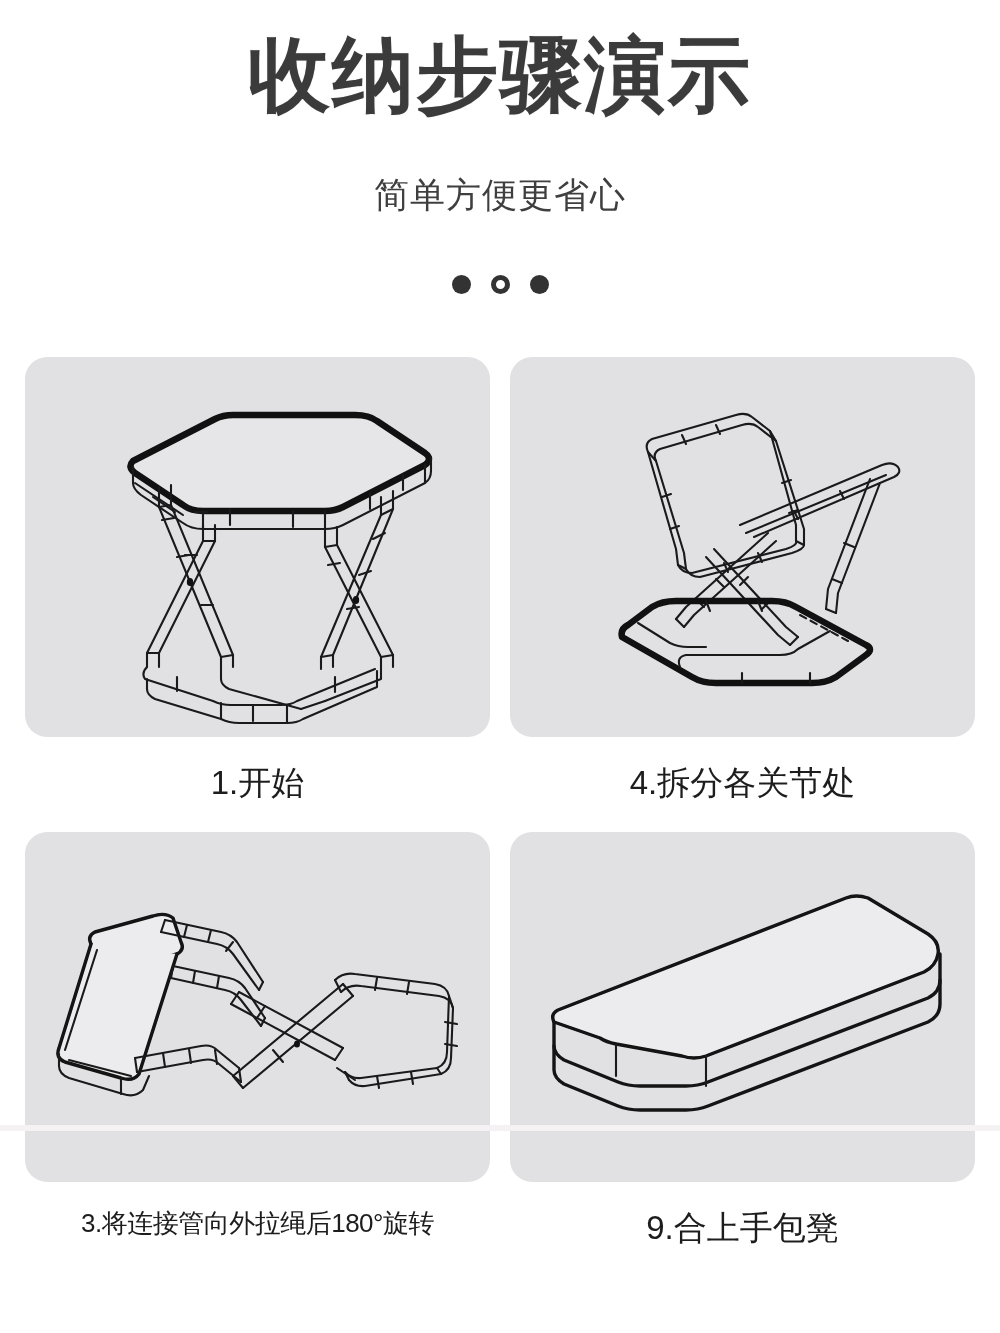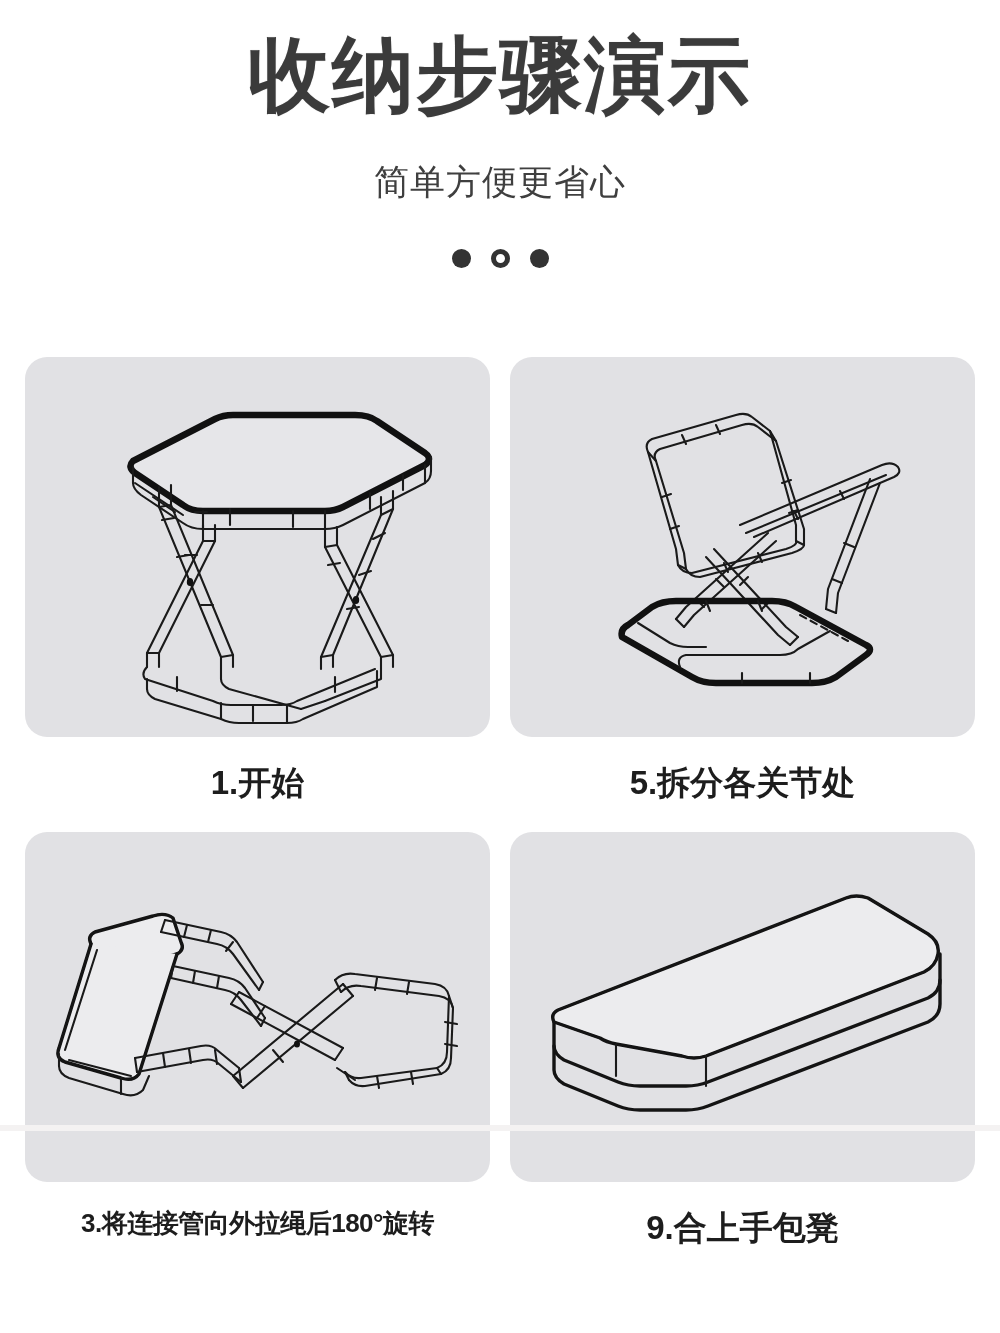--- a/index.html
+++ b/index.html
@@ -36,21 +36,21 @@
     letter-spacing: 2px;
     color: #3b3b3b;
     margin: 0;
     text-shadow: 0 0 1px rgba(0,0,0,0.25);
   }
   .page-subtitle {
     font-size: 35px;
     line-height: 1.0;
     font-weight: 400;
     color: #3f3f3f;
-    margin: 0;
+    margin: 13px;
     padding-top: 48px;
     letter-spacing: 1px;
   }
 
   
   .dots {
     display: flex;
     justify-content: center;
     align-items: center;
     gap: 20px;
@@ -86,21 +86,21 @@
     background: #e1e1e4;
     border-radius: 22px;
     position: relative;
     overflow: hidden;
   }
   .step-row-2 .step-panel { height: 350px; }
 
   .step-caption {
     text-align: center;
     font-size: 33px;
-    font-weight: 700;
+    font-weight: 400;
     color: #1d1d1d;
     letter-spacing: 0px;
     padding-top: 24px;
     padding-bottom: 26px;
     white-space: nowrap;
   }
   .caption-long { font-size: 26px; letter-spacing: -0.5px; }
 
   .illus {
     position: absolute;
@@ -263,21 +263,21 @@
           <path class="ln" d="M212 298 L270 298"></path>
           <path class="ln" d="M270 298 Q282 298 288 292 L320 274"></path>
           <path class="ln" d="M248 244 L252 254"></path>
           <path class="ln" d="M196 244 L200 254"></path>
           <path class="ln" d="M300 326 L300 316"></path>
           <path class="ln" d="M232 326 L232 316"></path>
 
           <path class="ln" stroke-dasharray="7 5" d="M290 258 L338 284"></path>
         </svg>
       </div>
-      <div class="step-caption">5.拆分各关节处</div>
+      <div class="step-caption">4.拆分各关节处</div>
     </div>
 
     <div class="step step-row-2">
       <div class="step-panel">
         <svg class="illus" viewBox="0 0 465 350">
 
           <path class="fillw" d="M66 112 Q62 104 70 100 L128 84 Q140 80 148 86 L156 110 Q160 118 152 122 L94 138 Q82 142 74 136 Z"></path>
           <path class="ln-md" d="M66 112 Q62 104 70 100 L128 84 Q140 80 148 86 L156 110 Q160 118 152 122 L94 138 Q82 142 74 136 Z"></path>
           <path class="fillw" d="M66 112 L34 216 Q30 226 40 230 L96 246 Q108 250 114 242 L152 122"></path>
           <path class="ln-md" d="M66 112 L34 216 Q30 226 40 230 L96 246 Q108 250 114 242 L152 122"></path>

